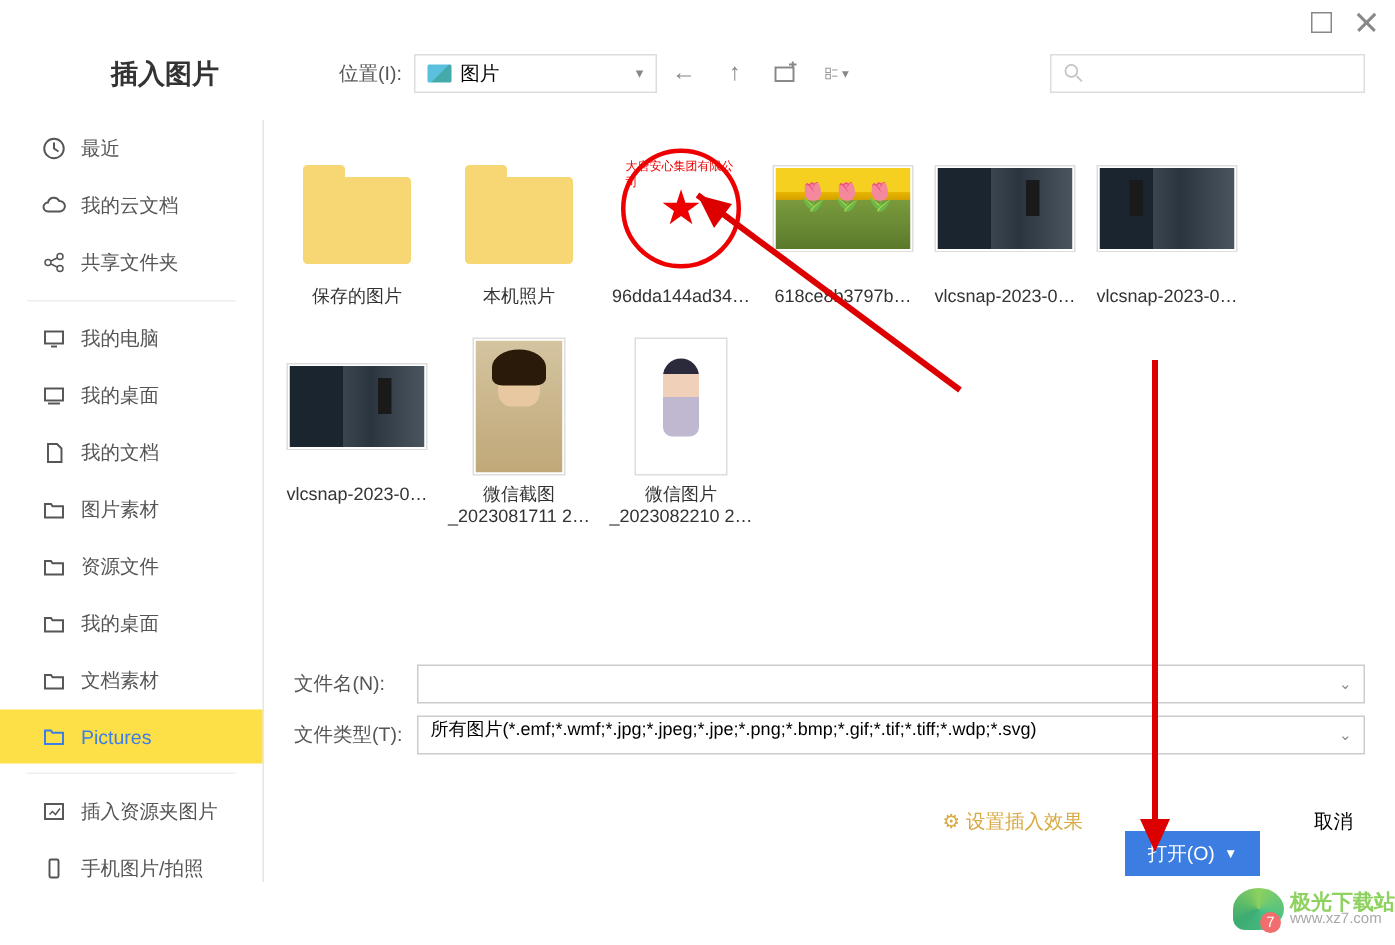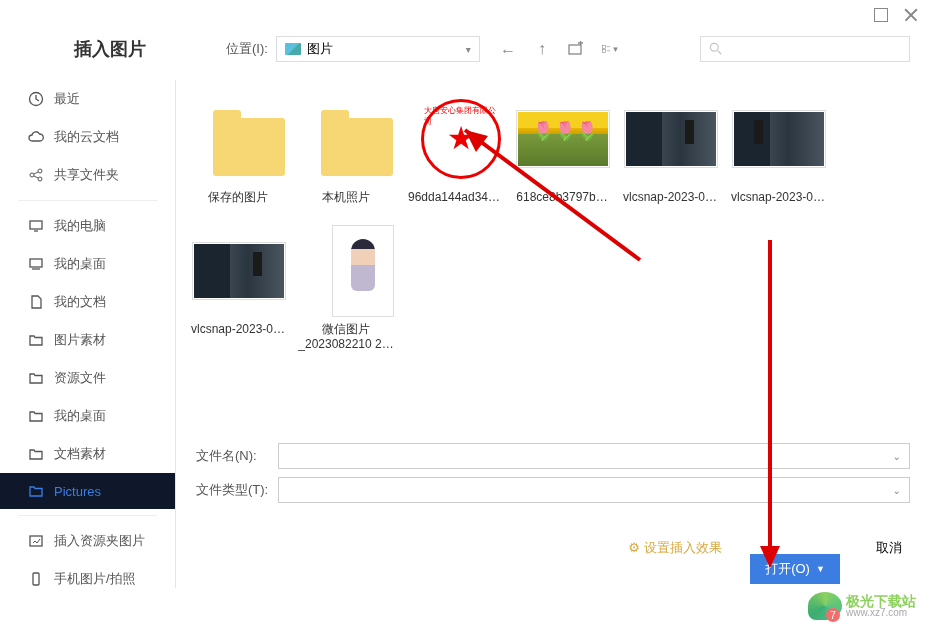--- a/index.html
+++ b/index.html
@@ -8,41 +8,41 @@
 .titlebar { display: flex; justify-content: flex-end; padding: 8px 12px; gap: 16px; }
 .titlebar-btn { width: 14px; height: 14px; border: 1.5px solid #888; cursor: pointer; }
 .titlebar-close { position: relative; border: none; }
 .titlebar-close::before, .titlebar-close::after { content: ''; position: absolute; width: 16px; height: 1.5px; background: #888; top: 6px; left: -1px; }
 .titlebar-close::before { transform: rotate(45deg); }
 .titlebar-close::after { transform: rotate(-45deg); }
 
 .header-row { display: flex; align-items: center; padding: 6px 20px 12px 28px; }
 .dialog-title { font-size: 18px; font-weight: bold; color: #333; margin-right: 80px; margin-left: 46px; }
 .loc-label { font-size: 13px; color: #555; margin-right: 8px; }
-.loc-select { display: flex; align-items: center; border: 1px solid #ddd; height: 26px; padding: 0 8px; width: 204px; margin-right: 10px; position: relative; }
+.loc-select { display: flex; align-items: center; border: 1px solid #ddd; height: 26px; padding: 0 8px; width: 162px; margin-right: 0; position: relative; }
 .loc-select .pic-icon { width: 16px; height: 12px; background: linear-gradient(135deg,#5bc0de 50%,#4aa 50%); margin-right: 6px; border-radius: 1px; }
 .loc-select .chev { margin-left: auto; font-size: 10px; color: #888; }
 .nav-icons { display: flex; gap: 18px; align-items: center; margin-left: 10px; }
 .nav-icon { width: 16px; height: 16px; display: flex; align-items: center; justify-content: center; color: #888; cursor: pointer; }
 .search-box { margin-left: auto; border: 1px solid #ddd; height: 26px; width: 210px; display: flex; align-items: center; padding: 0 8px; }
 .search-box svg { width: 14px; height: 14px; opacity: 0.5; }
 
 .main { display: flex; height: 520px; }
 .sidebar { width: 175px; padding: 6px 0; overflow-y: auto; }
 .sidebar-item { display: flex; align-items: center; padding: 10px 18px 10px 28px; font-size: 13px; color: #555; cursor: pointer; gap: 10px; }
-.sidebar-item.selected { background: #0f172a; color: #3a7ee6; }
+.sidebar-item.selected { background: #fde047; color: #3a7ee6; }
 .sidebar-item .si-icon { width: 16px; height: 16px; flex-shrink: 0; }
 .sidebar-sep { height: 1px; background: #eee; margin: 6px 18px; }
 
 .divider { width: 1px; background: #e5e5e5; margin: 6px 0; }
 
 .content { flex: 1; position: relative; }
 .file-grid { display: flex; flex-wrap: wrap; padding: 12px 8px; gap: 6px 0; align-content: flex-start; }
 .file-item { width: 108px; display: flex; flex-direction: column; align-items: center; padding: 6px 2px; cursor: pointer; }
-.file-thumb { width: 94px; height: 94px; display: flex; align-items: center; justify-content: flex-end; margin-bottom: 4px; }
+.file-thumb { width: 94px; height: 94px; display: flex; align-items: center; justify-content: center; margin-bottom: 4px; }
 .folder-thumb { width: 72px; height: 58px; background: #f7d774; border-radius: 3px; position: relative; margin-top: 16px; }
 .folder-thumb::before { content: ''; position: absolute; top: -8px; left: 0; width: 28px; height: 10px; background: #f7d774; border-radius: 3px 3px 0 0; }
 .img-thumb { width: 92px; height: 70px; background: #ccc; border: 1px solid #fff; box-shadow: 0 0 0 1px #ddd; }
 .img-thumb.tall { width: 60px; height: 90px; }
 .img-thumb.wide { width: 92px; height: 56px; }
 .file-name { font-size: 12px; color: #333; text-align: center; line-height: 1.3; max-width: 100px; overflow: hidden; white-space: nowrap; text-overflow: ellipsis; }
 .file-name.two { white-space: normal; display: -webkit-box; -webkit-line-clamp: 2; -webkit-box-orient: vertical; }
 
 
 .stamp { width: 80px; height: 80px; border: 3px solid #e00; border-radius: 50%; position: relative; }
@@ -71,21 +71,21 @@
 .btn-open { background: #3b7de0; color: #fff; border: none; padding: 6px 0; width: 90px; font-size: 13px; cursor: pointer; display: flex; align-items: center; justify-content: center; gap: 2px; margin-top: 43px; }
 .btn-open .tri { font-size: 9px; margin-left: 4px; }
 .btn-cancel { background: none; border: none; font-size: 13px; color: #000000; cursor: pointer; padding: 6px 8px; }
 
 
 .arrow { position: absolute; pointer-events: none; }
 .arrow-line { stroke: #d00; stroke-width: 4; fill: none; }
 .arrow-head { fill: #d00; }
 
 
-.wm { position: absolute; right: 14px; bottom: 10px; opacity: 0.85; pointer-events: none; display: flex; align-items: center; gap: 4px; }
+.wm { position: absolute; right: 0; bottom: 10px; opacity: 0.85; pointer-events: none; display: flex; align-items: center; gap: 4px; }
 .wm-icon { width: 34px; height: 28px; background: conic-gradient(from 0deg, #7ac943, #2bb673, #1b9e5a, #7ac943); border-radius: 50% 50% 50% 8px; position: relative; }
 .wm-icon::after { content:'7'; position:absolute; right:2px; bottom:-2px; color:#fff; background:#e55; width:14px; height:14px; border-radius:50%; font-size:10px; display:flex; align-items:center; justify-content:center; }
 .wm-text { font-size: 14px; color: #7ac943; font-weight: bold; line-height: 1; }
 .wm-text .url { font-size: 10px; color: #999; font-weight: normal; }
 </style>
 </head>
 <body>
 
 <div class="titlebar">
   <div class="titlebar-btn"></div>
@@ -258,37 +258,44 @@
           <div class="file-name">vlcsnap-2023-0…</div>
         </div>
         <div class="file-item">
           <div class="file-thumb">
             <div class="img-thumb wide vlc-scene"></div>
           </div>
           <div class="file-name">vlcsnap-2023-0…</div>
         </div>
         <div class="file-item">
           <div class="file-thumb">
+            <div class="img-thumb tall portrait"></div>
+          </div>
+          <div class="file-name two">微信截图_2023081711 2…</div>
+        </div>
+        <div class="file-item">
+          <div class="file-thumb">
             <div class="img-thumb tall sitting"></div>
           </div>
           <div class="file-name two">微信图片_2023082210 2…</div>
         </div>
       </div>
 
     <div class="footer">
       <div class="footer-row">
         <div class="footer-label">文件名(N):</div>
         <div class="footer-input">
           <span></span>
           <span class="chev">⌄</span>
         </div>
       </div>
       <div class="footer-row">
         <div class="footer-label">文件类型(T):</div>
         <div class="footer-input">
+          <span style="font-size:12px;">所有图片(*.emf;*.wmf;*.jpg;*.jpeg;*.jpe;*.png;*.bmp;*.gif;*.tif;*.tiff;*.wdp;*.svg)</span>
           <span class="chev">⌄</span>
         </div>
       </div>
       <div class="footer-actions">
         <div class="insert-fx">
           <span>⚙</span>
           <span>设置插入效果</span>
         </div>
         <button class="btn-open">
           <span>打开(O)</span>

